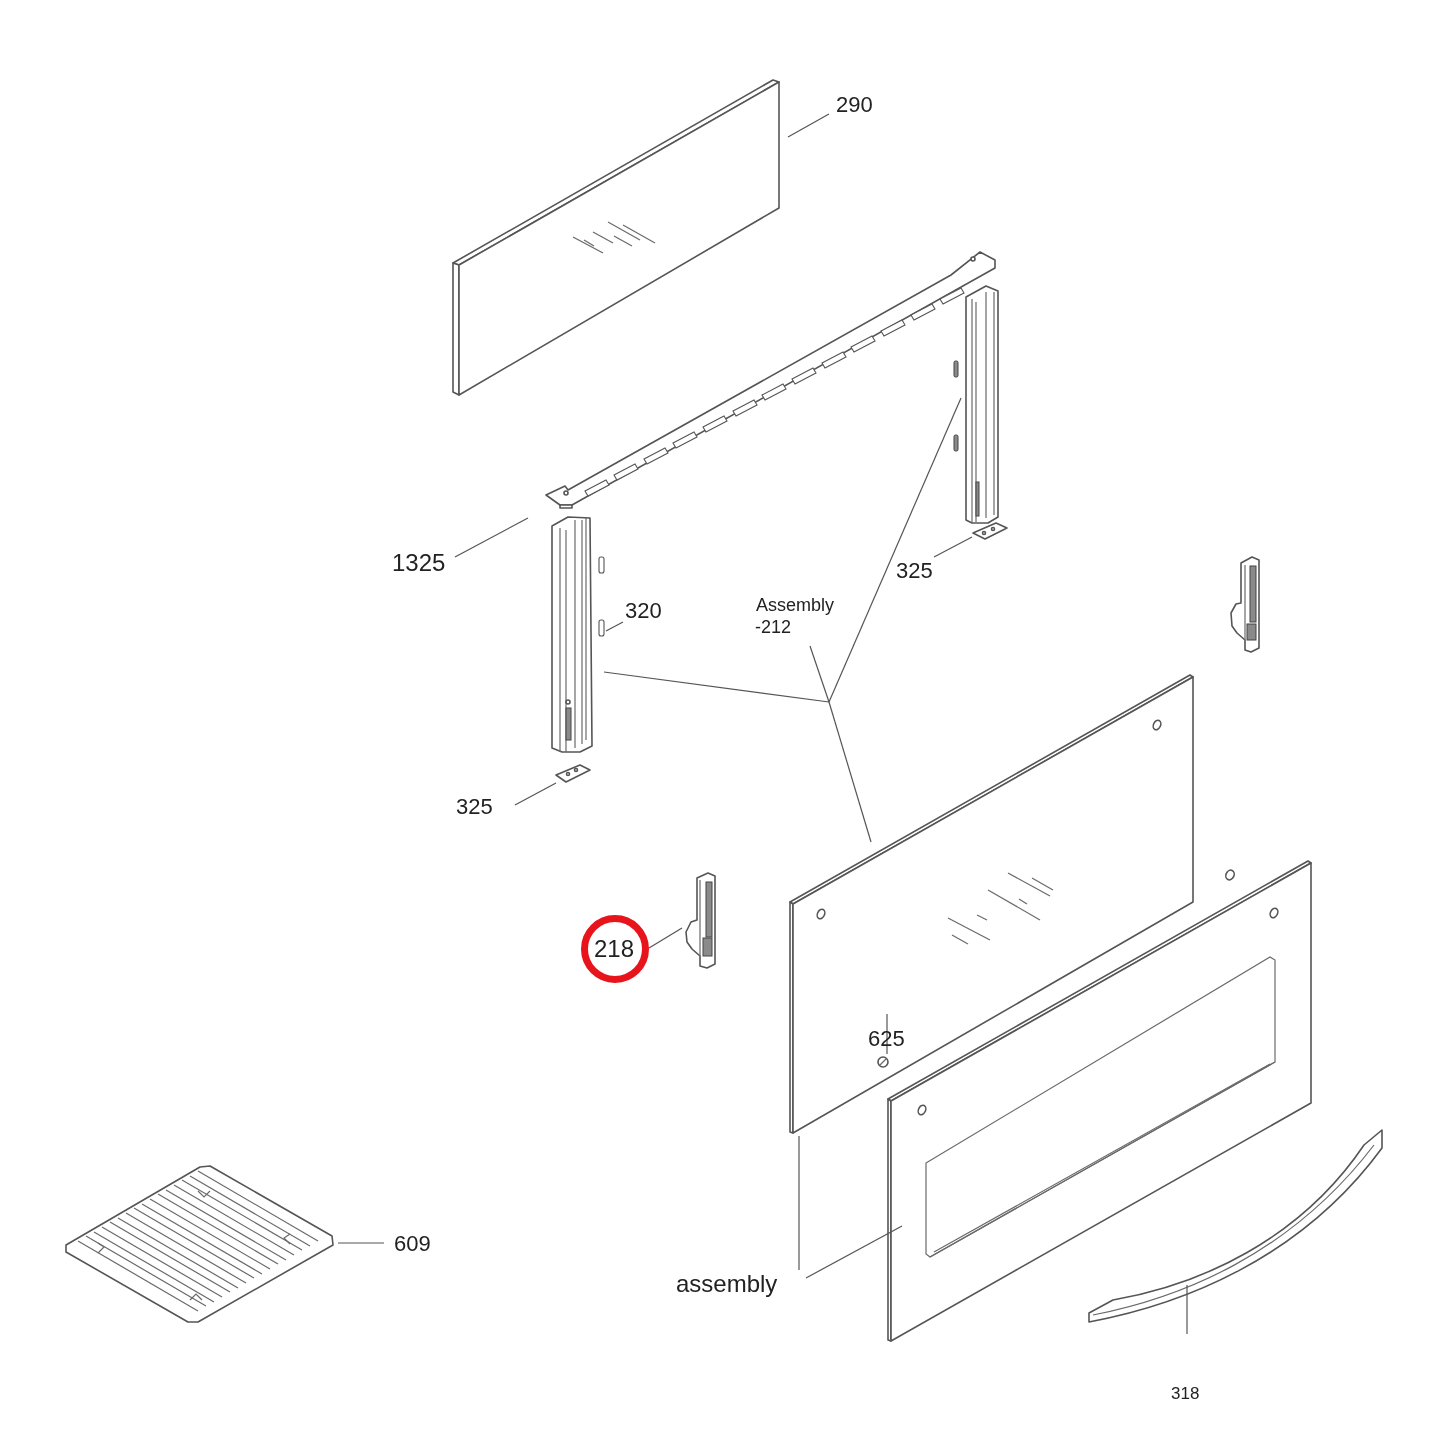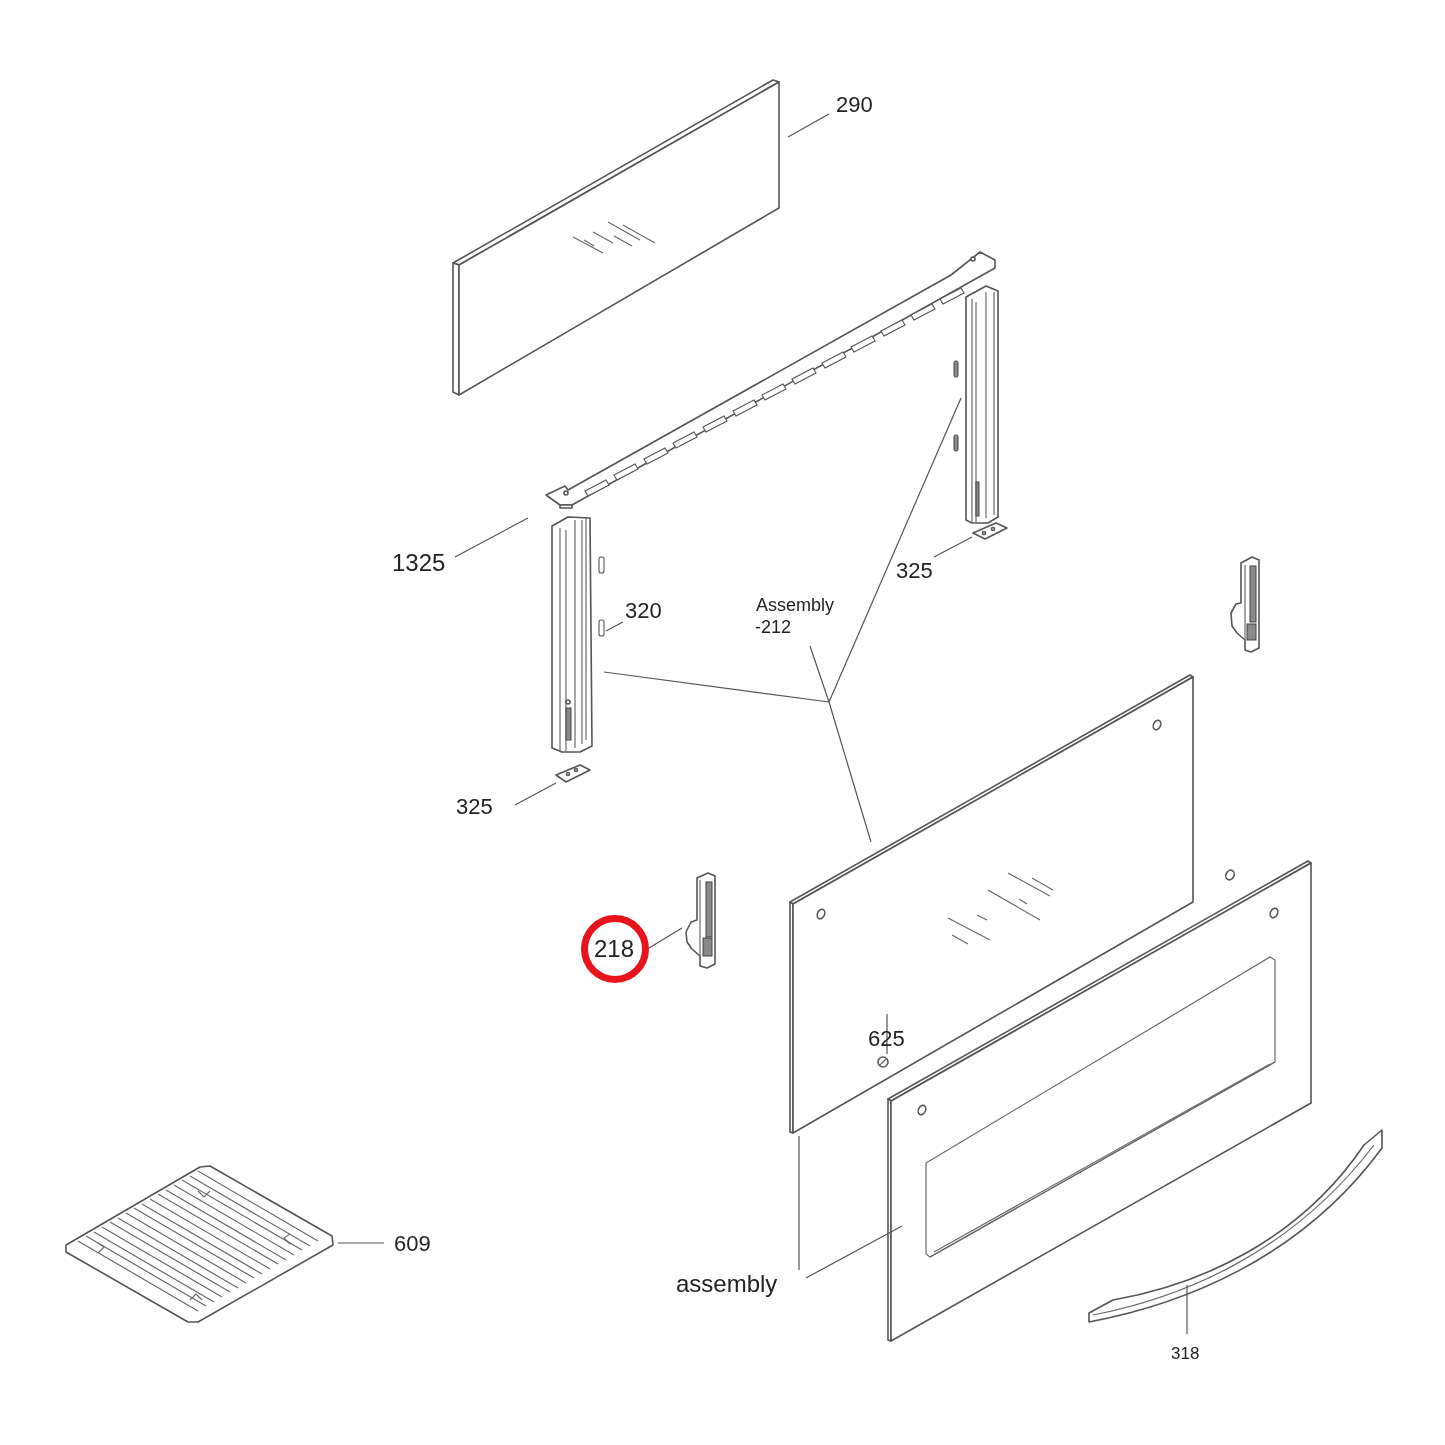--- a/index.html
+++ b/index.html
@@ -8,21 +8,21 @@
   #diagram { position: absolute; left: 0; top: 0; width: 1445px; height: 1445px; }
   .part { fill: #ffffff; stroke: #555555; stroke-width: 1.6; stroke-linejoin: round; }
   .part-thin { fill: none; stroke: #6a6a6a; stroke-width: 1.2; }
   .leader { fill: none; stroke: #555555; stroke-width: 1.2; }
   .dark { fill: #8a8a8a; stroke: #444444; stroke-width: 1; }
   .slot { fill: #ffffff; stroke: #555555; stroke-width: 1.1; }
   .label { position: absolute; color: #222222; white-space: nowrap; line-height: 1; }
   .lbl-lg { font-size: 24px; }
   .lbl-md { font-size: 22px; text-align: center; }
   .lbl-sm { font-size: 18px; }
-  .lbl-xs { font-size: 17px; }
+  .lbl-xs { font-size: 17px; margin-top: 40px; }
   .highlight-ring { position: absolute; border-radius: 50%; box-sizing: border-box; }
 </style>
 </head>
 <body>
 
 <svg id="diagram" viewBox="0 0 1445 1445" xmlns="http://www.w3.org/2000/svg">
 
   <g>
     <polygon class="part" points="453,263 773,80 779,82 459,265"></polygon>
     <polygon class="part" points="453,263 459,265 459,395 453,392"></polygon>

